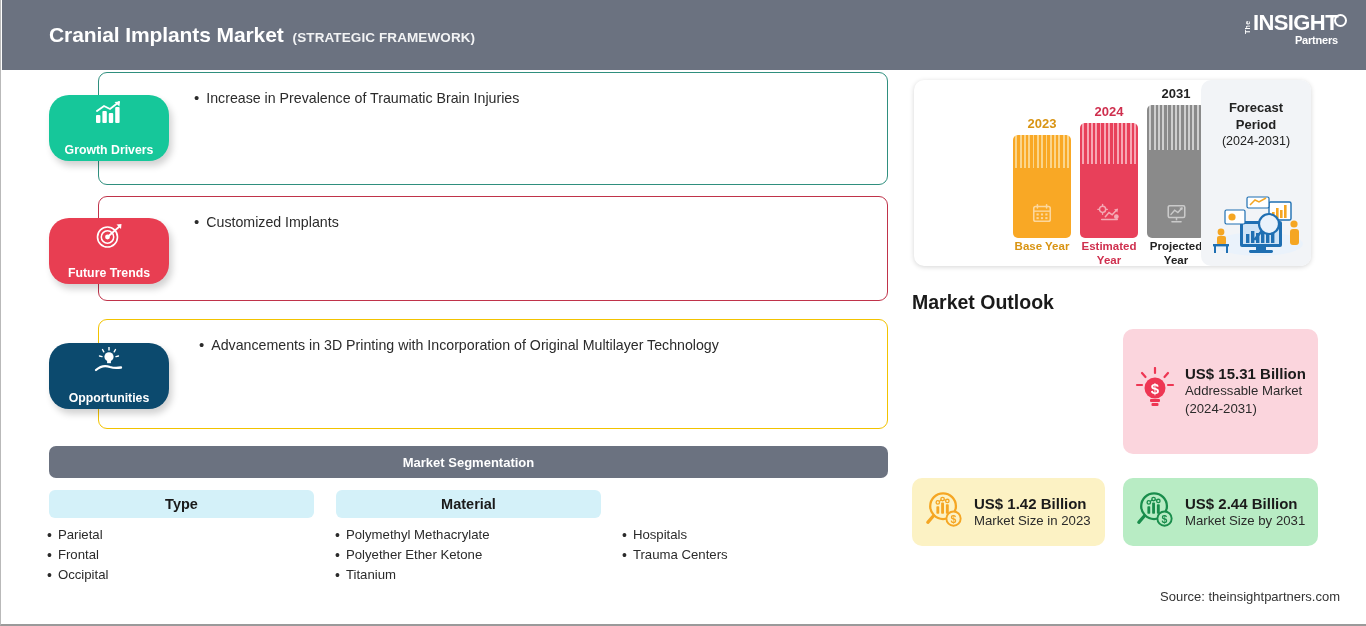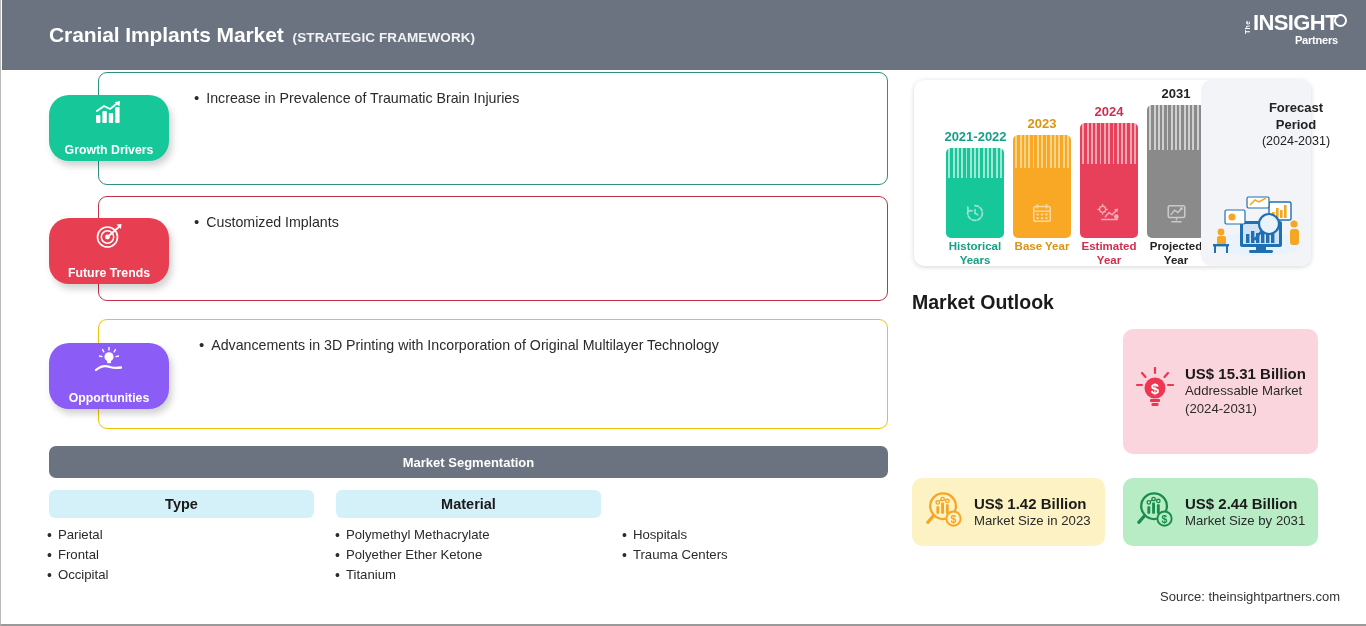--- a/index.html
+++ b/index.html
@@ -136,21 +136,21 @@
     display: flex; justify-content: center; opacity: 0.55;
   }
   .bar-caption {
     position: absolute; width: 64px; left: -3px;
     text-align: center; font-size: 11.5px; font-weight: bold;
     line-height: 13.5px;
   }
   .forecast-side {
     position: absolute; right: 0; top: 0;
     width: 110px; height: 186px;
-    background: #f2f4f7; border-radius: 10px; padding-left: 40px;
+    background: #f2f4f7; border-radius: 10px;
   }
   .forecast-side-title {
     position: absolute; top: 19px; width: 100%;
     text-align: center; font-size: 13px; font-weight: bold;
     color: #222; line-height: 17px;
   }
   .forecast-side-years {
     position: absolute; top: 54px; width: 100%;
     text-align: center; font-size: 12.5px; color: #222;
   }
@@ -233,21 +233,21 @@
     </span>
     <span class="badge-label">Future Trends</span>
   </div>
 
   <div class="card" style="left:97px; top:319px; width:790px; height:110px; border:1.3px solid #f2c300;">
     <div class="card-text" style="left:100px;">
       <span class="dot">•</span>
       <span>Advancements in 3D Printing with Incorporation of Original Multilayer Technology</span>
     </div>
   </div>
-  <div class="badge" style="left:48px; top:343px; background:#8b5cf6;">
+  <div class="badge" style="left:48px; top:343px; background:#0c4a6e;">
     <span class="badge-icon">
       <svg width="30" height="27" viewBox="0 0 30 27">
         <g stroke="#fff" stroke-width="1.4" stroke-linecap="round">
           <line x1="15" y1="0.5" x2="15" y2="3"></line>
           <line x1="8.5" y1="2.5" x2="9.8" y2="4.8"></line>
           <line x1="21.5" y1="2.5" x2="20.2" y2="4.8"></line>
           <line x1="5.5" y1="9" x2="8" y2="9.6"></line>
           <line x1="24.5" y1="9" x2="22" y2="9.6"></line>
         </g>
         <circle cx="15" cy="9.8" r="4.6" fill="#fff"></circle>
@@ -301,35 +301,20 @@
     <li>
         <span class="dot">•</span>
         <span>Trauma Centers</span>
       </li>
   </ul>
 
   <div class="forecast-panel">
 
     <div class="bars">
 
-      <div class="bar-item" style="left:18px; height:186px;">
-        <div class="bar-year" style="top:49px; color:#16a085; width:95px; left:-18px;">2021-2022</div>
-        <div class="bar-body" style="top:68px; height:90px;">
-          <div class="bar-solid" style="height:62px; background:#16c79a;"></div>
-          <div class="bar-stripes" style="height:30px; background:repeating-linear-gradient(90deg,#16c79a 0 2.4px,#9fe8d6 2.4px 4.3px);"></div>
-          <div class="bar-glyph">
-            <svg width="22" height="22" viewBox="0 0 24 24">
-              <path d="M12 4 a8 8 0 1 1 -7.5 5.3" stroke="#fff" stroke-width="1.9" fill="none" stroke-linecap="round" stroke-dasharray="4 2"></path>
-              <path d="M4.2 5.5 L4.5 10 L8.8 9.4" stroke="#fff" stroke-width="1.8" fill="none" stroke-linecap="round"></path>
-              <path d="M12 8.4 V12.4 L15 14" stroke="#fff" stroke-width="1.8" fill="none" stroke-linecap="round"></path>
-            </svg>
-          </div>
-        </div>
-        <div class="bar-caption" style="top:160px; color:#16a085;">Historical Years</div>
-      </div>
 
       <div class="bar-item" style="left:85px; height:186px;">
         <div class="bar-year" style="top:36px; color:#d99413;">2023</div>
         <div class="bar-body" style="top:55px; height:103px;">
           <div class="bar-solid" style="height:72px; background:#f9a825;"></div>
           <div class="bar-stripes" style="height:33px; background:repeating-linear-gradient(90deg,#f9a825 0 2.4px,#fbd58a 2.4px 4.3px);"></div>
           <div class="bar-glyph">
             <svg width="22" height="22" viewBox="0 0 24 24">
               <rect x="3" y="5" width="18" height="16" rx="2" stroke="#fff" stroke-width="1.7" fill="none"></rect>
               <line x1="3" y1="10" x2="21" y2="10" stroke="#fff" stroke-width="1.5"></line>

